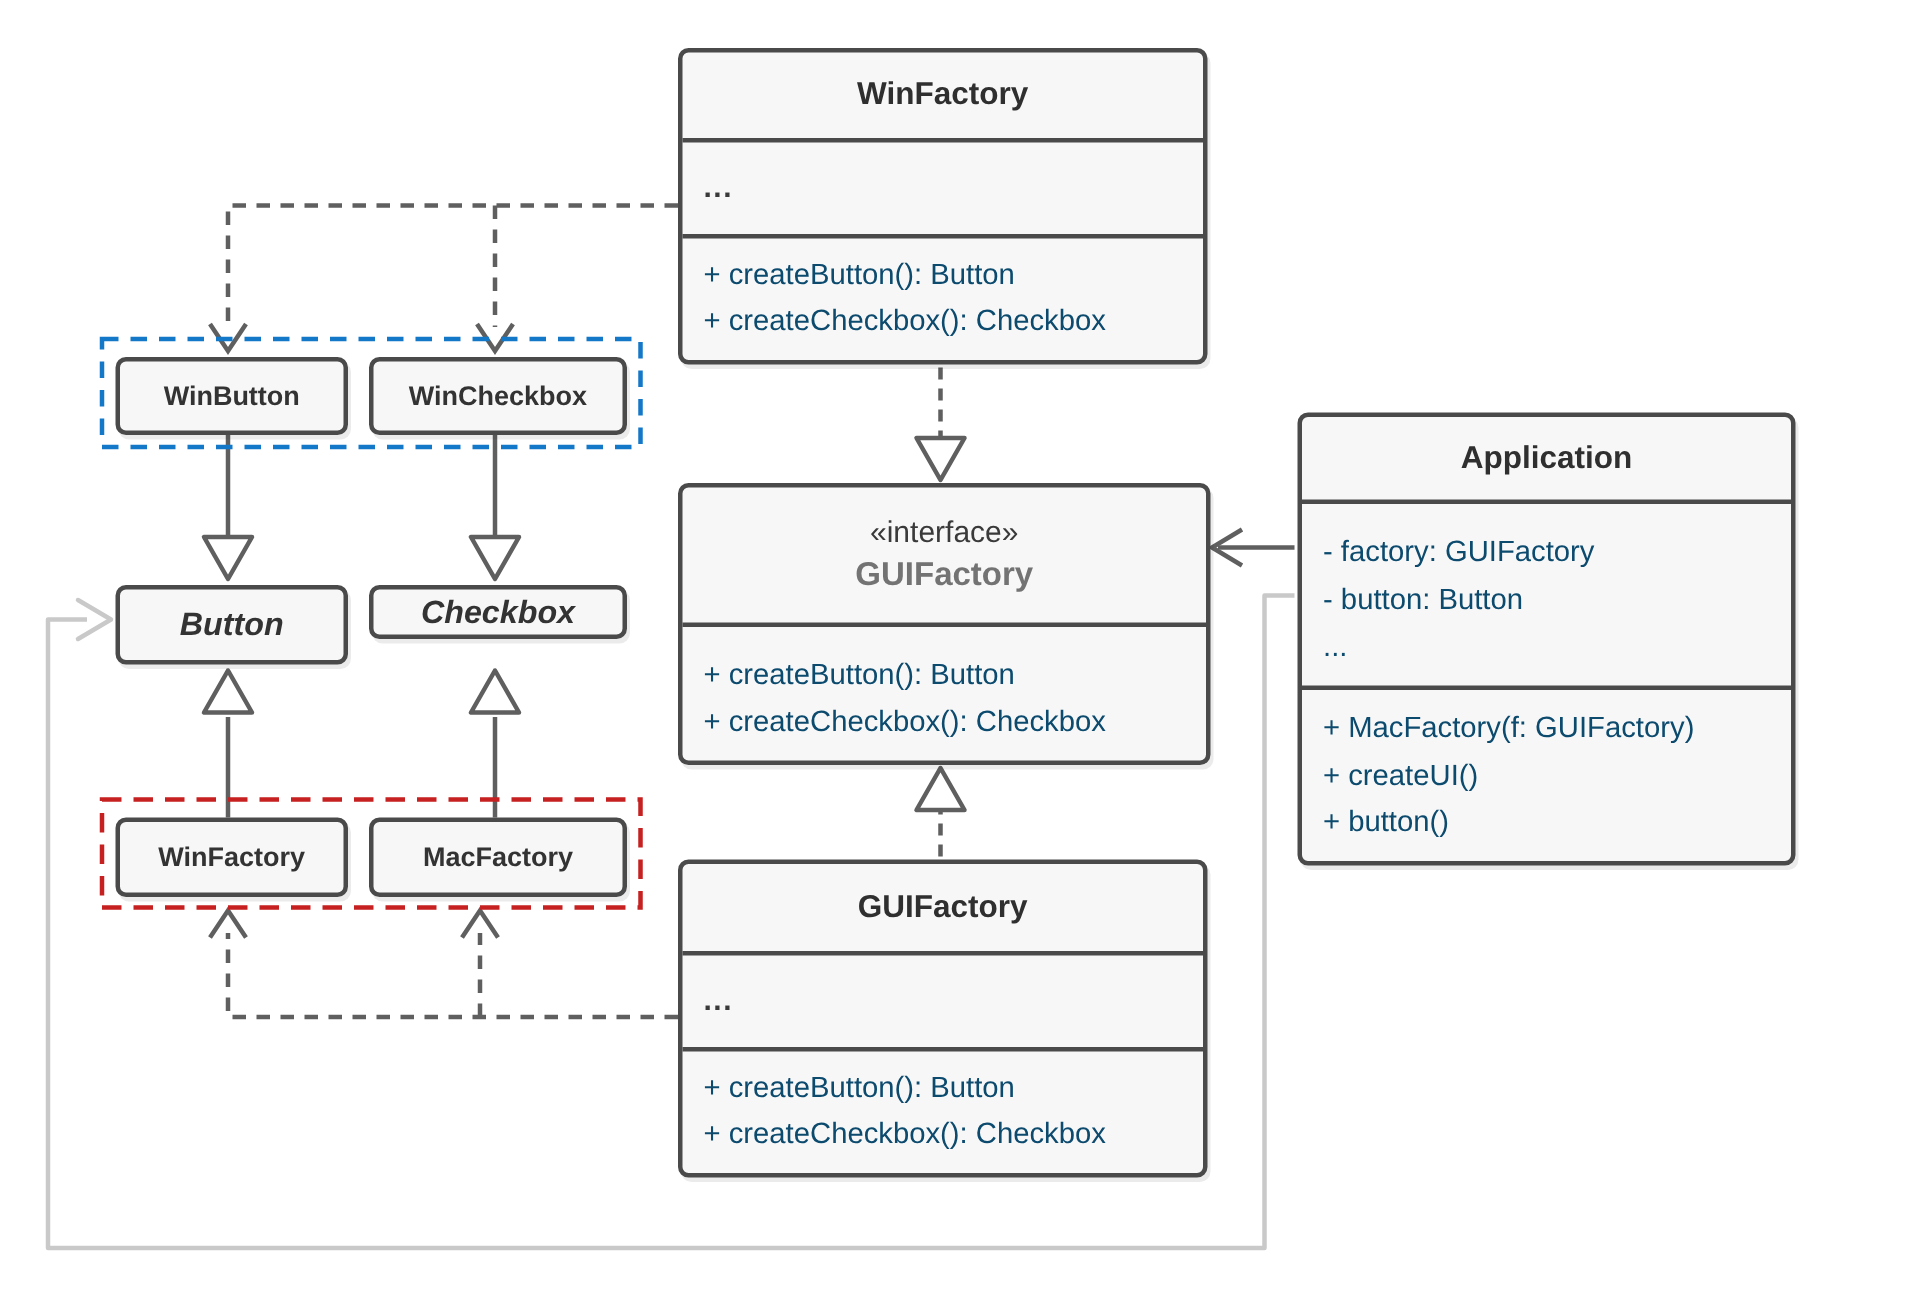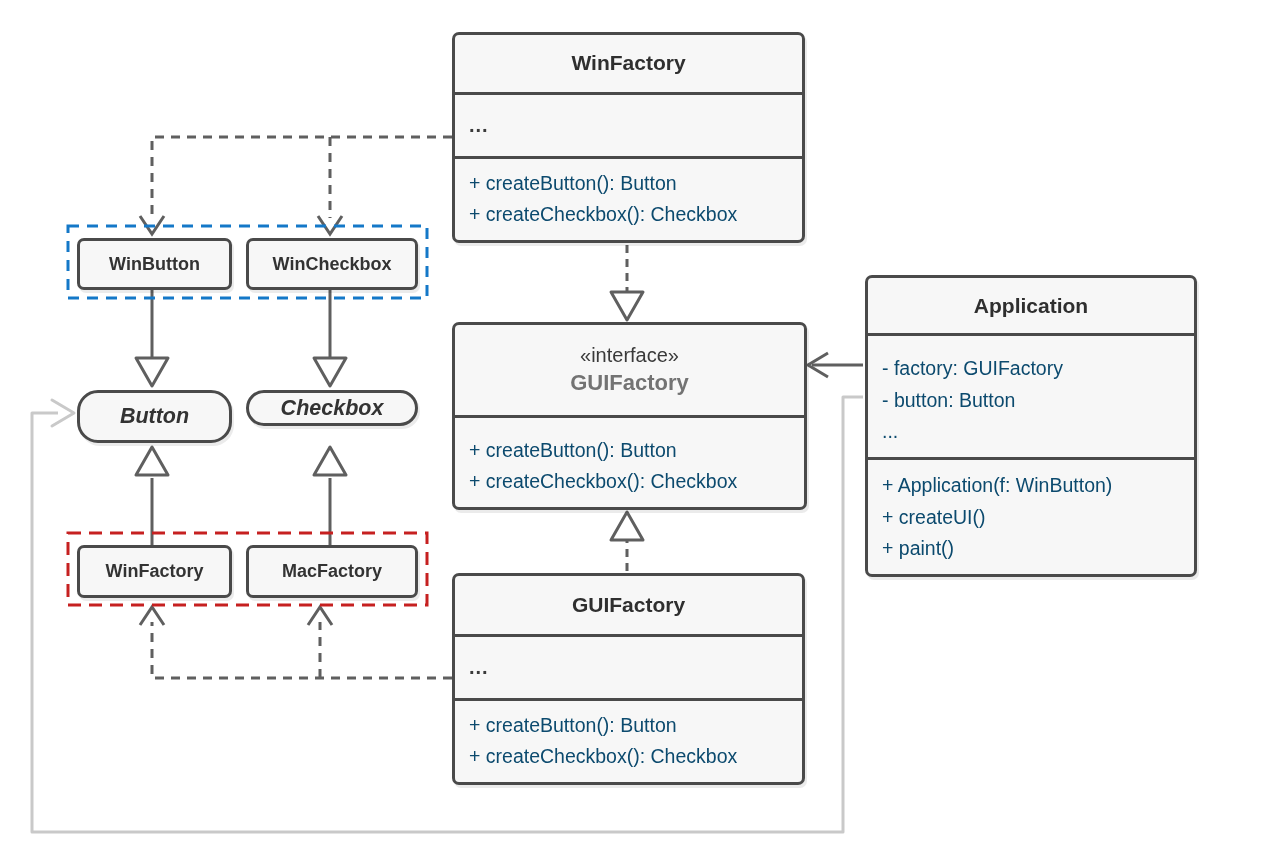--- a/index.html
+++ b/index.html
@@ -35,21 +35,21 @@
   .iface-header .stereotype { font-size:20px; font-weight:normal; color:#3a3a3a; }
   .iface-header .iface-name { font-size:22px; font-weight:bold; color:#737373; }
 
   .product-box {
     position:absolute; box-sizing:border-box;
     background:#f7f7f7; border:3px solid #4a4a4a; border-radius:7px;
     display:flex; align-items:center; justify-content:center;
     font-weight:bold; font-size:18px; color:#333333;
     box-shadow:2px 3px 0 rgba(0,0,0,0.08);
   }
-  .product-box.abstract { font-style:italic; font-size:21.5px;border-radius:21px; }
+  .product-box.abstract { font-style:italic; font-size:21.5px; }
 </style>
 </head>
 <body>
 
 <div class="stage">
 
   <svg class="connectors" viewBox="0 0 1273 868">
 
     <g>
       <polyline points="863,397 843,397 843,832 32,832 32,413 58,413" fill="none" stroke="#c9c9c9" stroke-width="3" stroke-linejoin="round"></polyline>
@@ -134,23 +134,23 @@
   </div>
 
   <div class="uml-class" style="left:865px; top:275px; width:332px; height:302px">
     <div class="title" style="height:55px">Application</div>
     <div class="sec members" style="flex:0 0 124px">
       <div>- factory: GUIFactory</div>
       <div>- button: Button</div>
       <div>...</div>
     </div>
     <div class="sec members">
-      <div>+ Application(f: WinButton)</div>
+      <div>+ MacFactory(f: GUIFactory)</div>
       <div>+ createUI()</div>
-      <div>+ paint()</div>
+      <div>+ button()</div>
     </div>
   </div>
 
   <div class="product-box" style="left:246px; top:238px; width:172px; height:52px">WinCheckbox</div>
   <div class="product-box" style="left:77px; top:238px; width:155px; height:52px">WinButton</div>
 
   <div class="product-box abstract" style="left:77px; top:390px; width:155px; height:53px">Button</div>
   <div class="product-box abstract" style="left:246px; top:390px; width:172px; height:36px">Checkbox</div>
 
   <div class="product-box" style="left:77px; top:545px; width:155px; height:53px">WinFactory</div>

